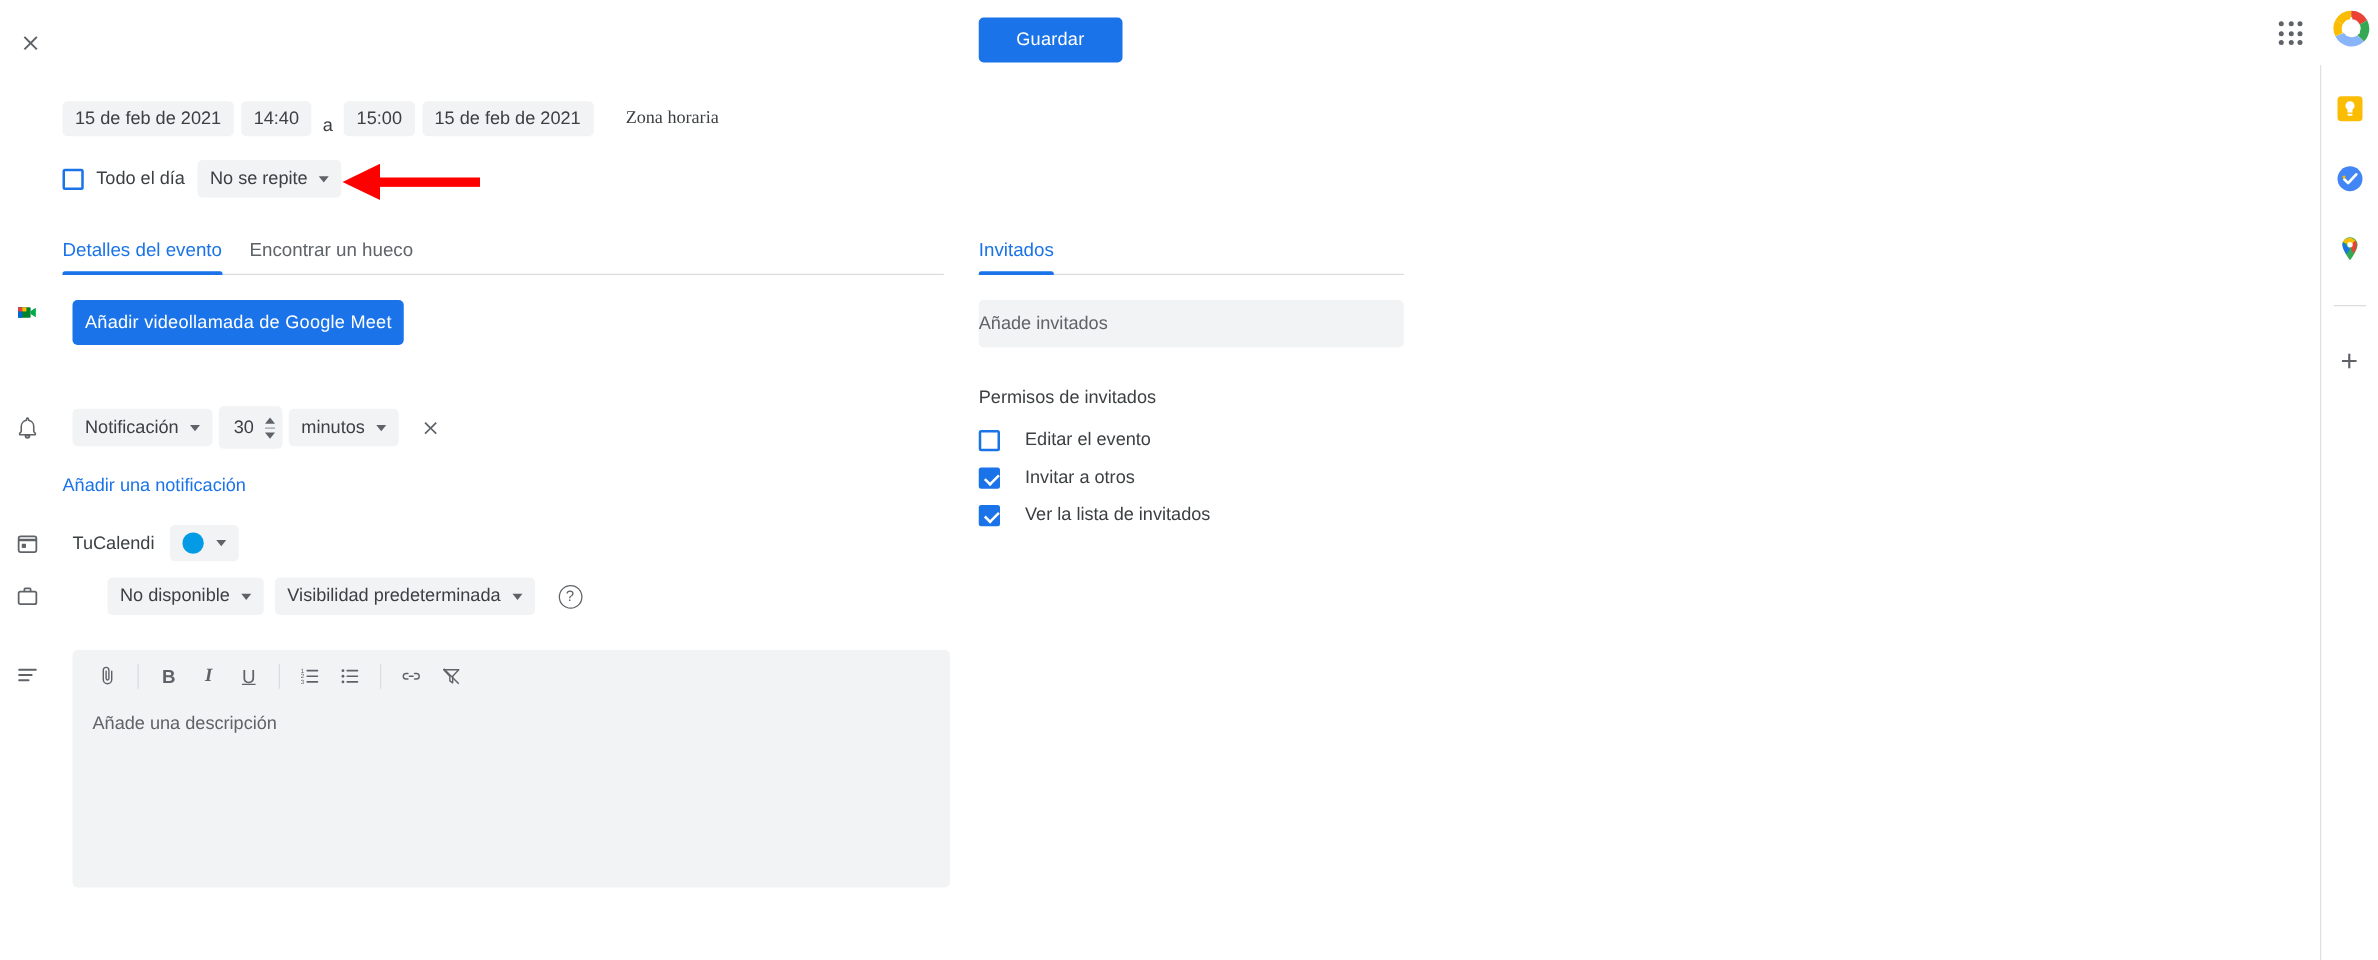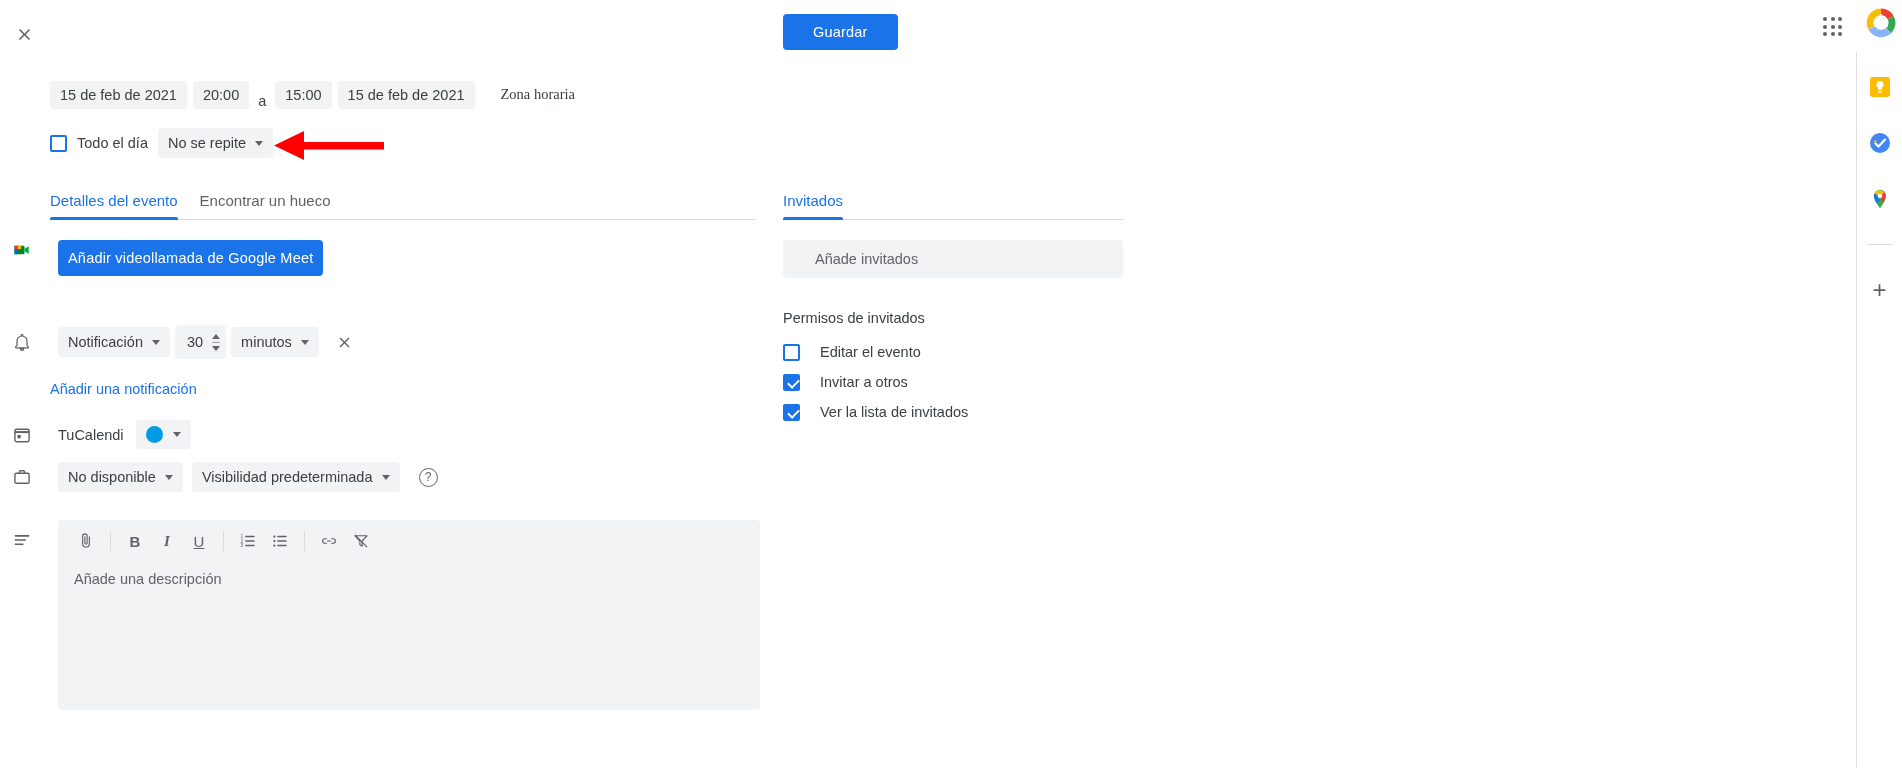--- a/index.html
+++ b/index.html
@@ -161,21 +161,21 @@
   }
   .tb-sep { width: 1px; height: 20px; background: #dadce0; margin: 0 6px; }
   .desc-placeholder {
     padding: 12px 16px 0 16px; font-size: 14.5px; color: #5f6368;
     cursor: text;
   }
 
   
   .guest-input {
     background: #f1f3f4; border: none; border-radius: 4px;
-    height: 38px; width: 340px; padding: 0 32px;
+    height: 38px; width: 340px; padding: 0 0;
     font-size: 14.5px; color: #0f172a; font-family: inherit;
     position: absolute; left: 783px; top: 240px;
   }
   .guest-input::placeholder { color: #5f6368; }
   .perm-title {
     position: absolute; left: 783px; top: 310px;
     font-size: 14.5px; color: #3c4043;
   }
   .perm-list { position: absolute; left: 783px; top: 337px; }
   .perm-item {
@@ -232,21 +232,21 @@
     <svg viewBox="0 0 24 24">
       <path d="M19 6.41 17.59 5 12 10.59 6.41 5 5 6.41 10.59 12 5 17.59 6.41 19 12 13.41 17.59 19 19 17.59 13.41 12z" fill="#5f6368"></path>
     </svg>
   </div>
 
 
   <button class="save-btn">Guardar</button>
 
   <div class="datetime-row">
     <div class="chip">15 de feb de 2021</div>
-    <div class="chip">20:00</div>
+    <div class="chip">14:40</div>
     <div class="plain-label">a</div>
     <div class="chip">15:00</div>
     <div class="chip">15 de feb de 2021</div>
     <div class="tz-label">Zona horaria</div>
   </div>
 
   <div class="allday-row">
     <span class="cb"></span>
     <span class="allday-label">Todo el día</span>
     <span class="dd-chip">
@@ -334,21 +334,21 @@
     </div>
     <div style="display:flex; align-items:center;">
       <span class="cal-name">TuCalendi</span>
       <span class="color-chip">
         <span class="color-dot" style="background: rgb(3, 155, 229);"></span>
         <span class="caret"></span>
       </span>
     </div>
   </div>
 
-  <div class="row" style="left:8px; top:462px; align-items:center;">
+  <div class="row" style="left:8px; top:462px; align-items:center;gap:28px;">
     <div class="gutter-icon">
       <svg viewBox="0 0 24 24">
         <rect x="3.5" y="7.5" width="17" height="12" rx="1.6" fill="none" stroke="#5f6368" stroke-width="1.7"></rect>
         <path d="M9 7.5V5.5a1 1 0 0 1 1-1h4a1 1 0 0 1 1 1v2" fill="none" stroke="#5f6368" stroke-width="1.7"></path>
       </svg>
     </div>
     <div style="display:flex; align-items:center; gap:9px;">
       <span class="dd-chip">
         <span>No disponible</span>
         <span class="caret"></span>

